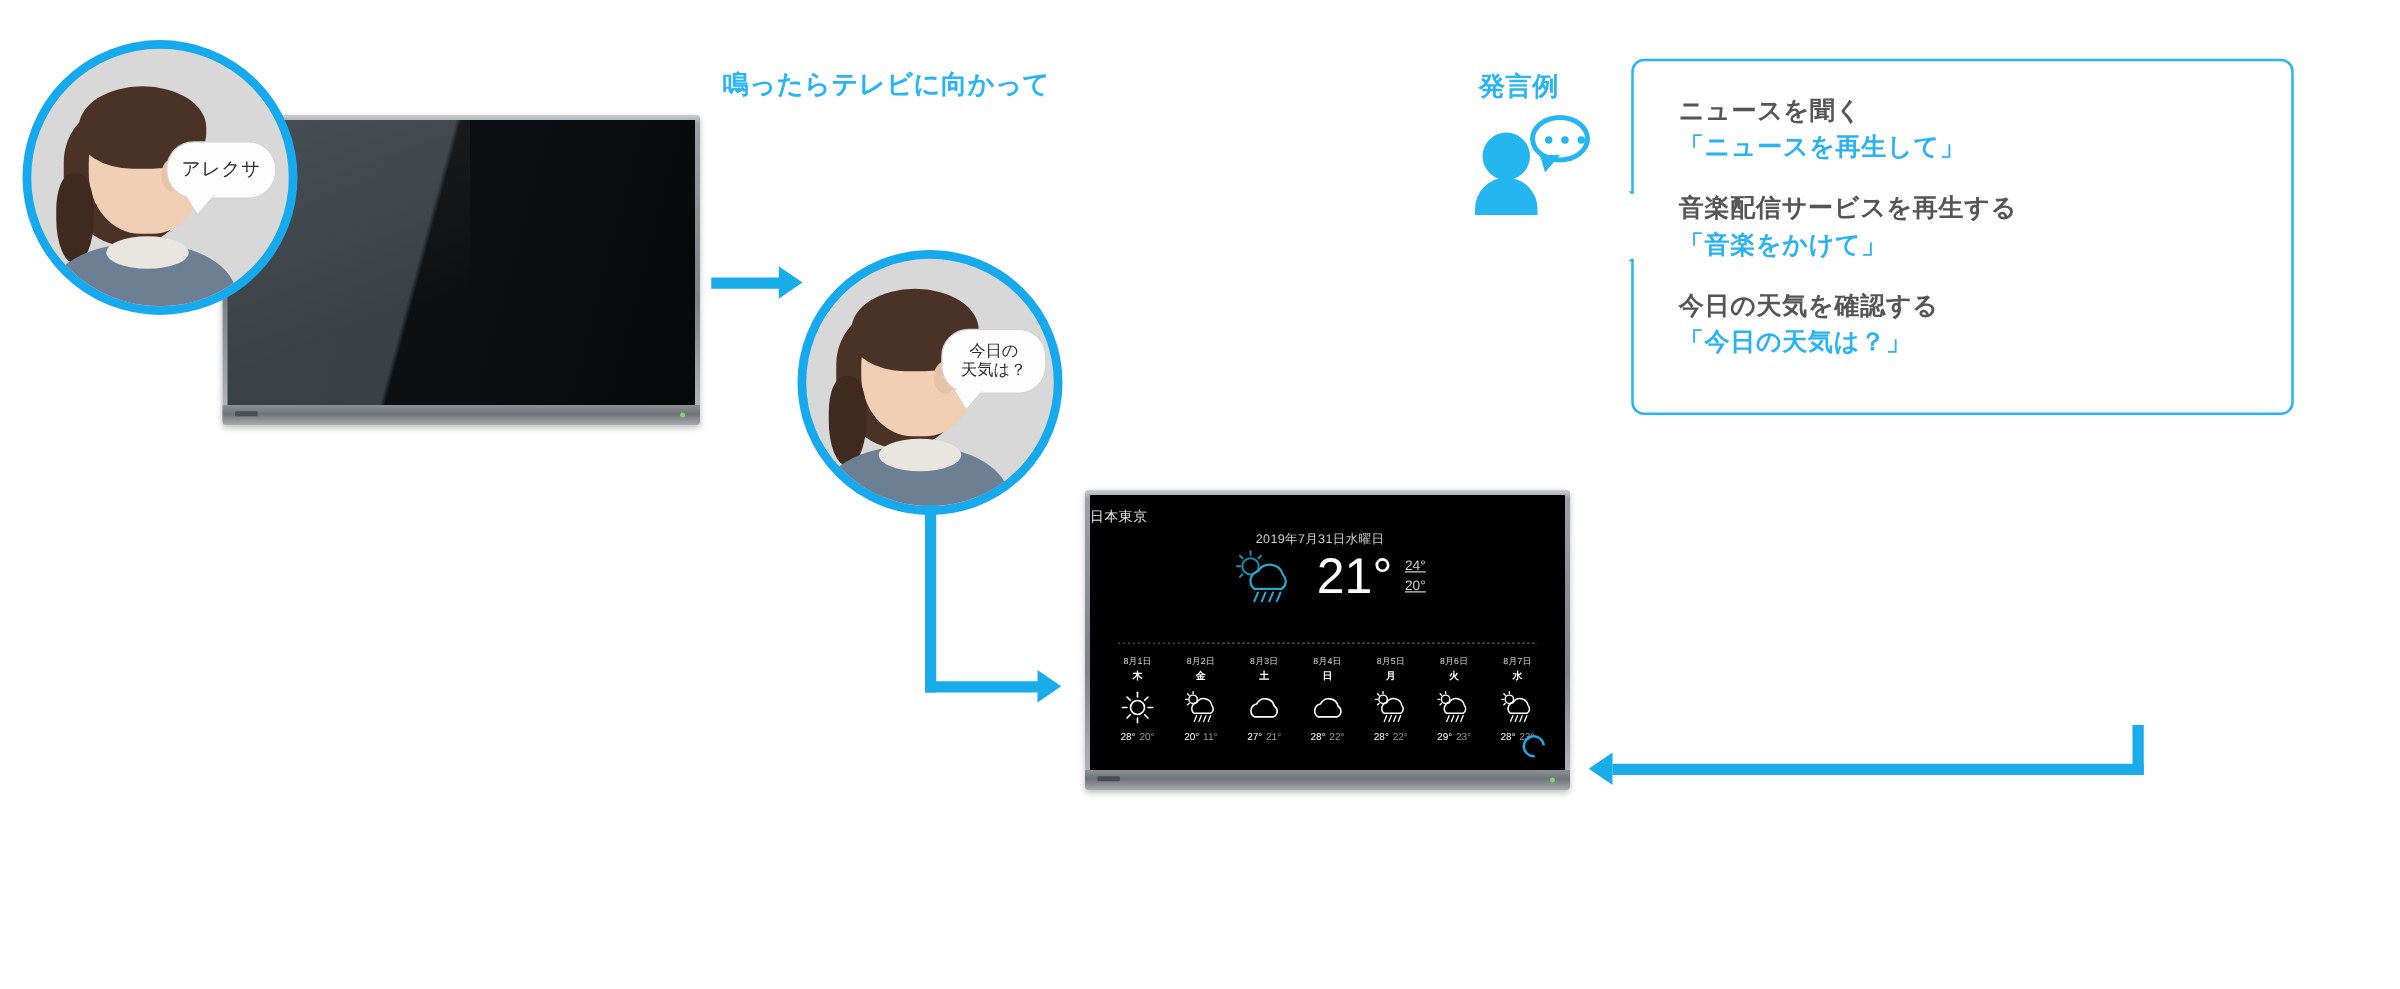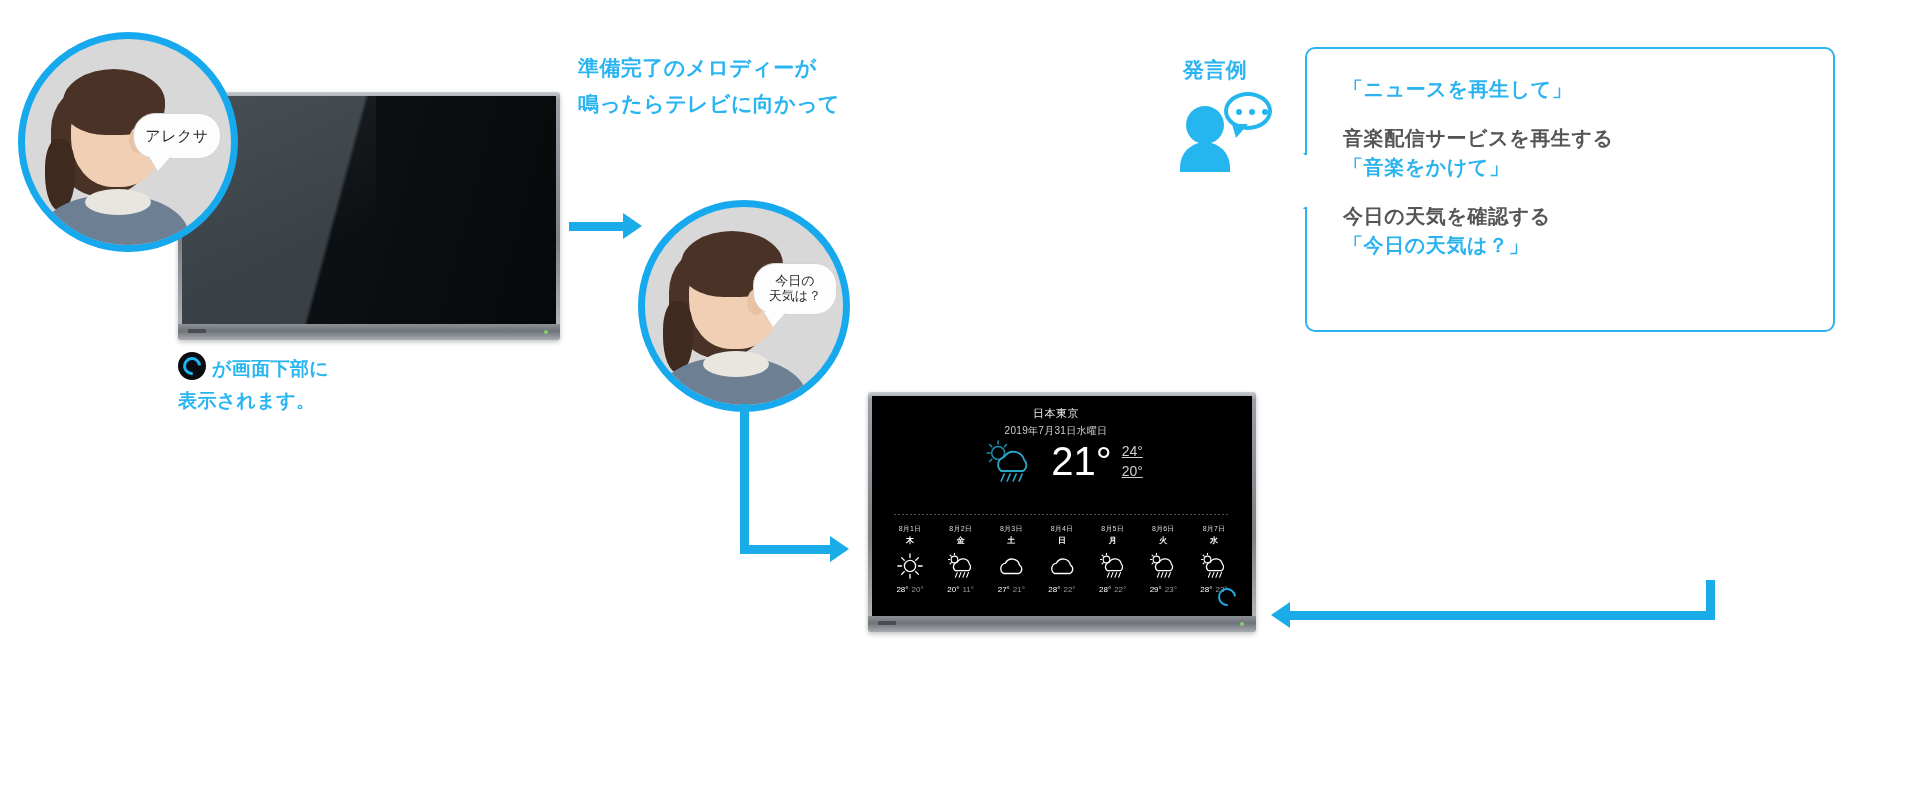--- a/index.html
+++ b/index.html
@@ -201,33 +201,33 @@
   }
   .ex-quote{
     font-size:20px;font-weight:700;color:#2bb3ef;letter-spacing:.03em;line-height:1.45;
   }
 
   
   #tv-weather{left:868px;top:392px;width:388px;height:240px;}
   #tv-weather .screen{background:#000;}
   .wx{position:absolute;left:0;top:0;right:0;bottom:0;color:#fff;}
   .wx-city{
-    position:absolute;left:0;right:12px;top:10px;text-align:center;
+    position:absolute;left:0;right:12px;top:10px;
     font-size:11px;letter-spacing:.5px;color:#e8e8e8;
   }
   .wx-date{
     position:absolute;left:0;right:12px;top:28px;text-align:center;
     font-size:10px;color:#cfcfcf;letter-spacing:.3px;
   }
   .wx-now{
     position:absolute;left:50%;top:42px;transform:translateX(-50%);
     display:flex;align-items:center;gap:10px;
   }
   .wx-now .big{font-size:40px;font-weight:300;line-height:1;color:#fff;}
-  .wx-now .hl{display:flex;flex-direction:column;gap:4px;font-size:14px;color:#cfcfcf;text-decoration:underline;}
+  .wx-now .hl{display:flex;flex-direction:column;gap:4px;font-size:11px;color:#cfcfcf;text-decoration:underline;}
   .wx-icon-main{width:56px;height:46px;position:relative;margin-right:4px;}
   .wx-rule{
     position:absolute;left:22px;right:22px;top:118px;height:1px;
     background:repeating-linear-gradient(90deg,#555 0 2px,transparent 2px 4px);
   }
   .wx-days{
     position:absolute;left:14px;right:14px;top:128px;
     display:flex;justify-content:space-between;
   }
   .wx-day{width:48px;text-align:center;}
@@ -271,30 +271,23 @@
     <div class="pony" style="left:20px;top:100px;width:30px;height:72px;border-radius:40% 40% 50% 50%;"></div>
     <div class="ear" style="left:104px;top:88px;width:18px;height:26px;"></div>
     <div class="body-sh" style="left:14px;top:156px;width:150px;height:90px;"></div>
     <div class="collar" style="left:60px;top:150px;width:66px;height:26px;"></div>
     <div class="bubble" id="bubble-alexa">
       <span>アレクサ</span>
     </div>
   </div>
 
   <div class="blue-text" id="txt-melody">
-    <div>準備完了のメロディーが</div>
     <div>鳴ったらテレビに向かって</div>
   </div>
 
-  <div class="blue-text" id="txt-indicator">
-    <div>
-      <span class="alexa-dot"></span><span>が画面下部に</span>
-    </div>
-    <div>表示されます。</div>
-  </div>
 
   <div class="arrow-line" style="left:569px;top:222px;width:56px;height:9px;"></div>
   <div class="arrow-head ah-right" style="left:623px;top:213px;"></div>
 
   <div class="person-circle" id="circle-weather" style="left:638px;top:200px;width:212px;height:212px;">
     <div class="hair-back" style="left:24px;top:40px;width:104px;height:112px;"></div>
     <div class="head" style="left:44px;top:34px;width:92px;height:108px;"></div>
     <div class="hair" style="left:36px;top:24px;width:102px;height:66px;"></div>
     <div class="pony" style="left:18px;top:94px;width:30px;height:72px;border-radius:40% 40% 50% 50%;"></div>
     <div class="ear" style="left:102px;top:82px;width:18px;height:26px;"></div>
@@ -327,20 +320,21 @@
   </div>
 
   <div id="callout-box">
     <div class="notch">
       <span class="v1"></span>
       <span class="v2"></span>
     </div>
     <div class="mask"></div>
 
     <div class="ex-group">
+      <div class="ex-title">ニュースを聞く</div>
       <div class="ex-quote">「ニュースを再生して」</div>
     </div>
     <div class="ex-group">
       <div class="ex-title">音楽配信サービスを再生する</div>
       <div class="ex-quote">「音楽をかけて」</div>
     </div>
     <div class="ex-group">
       <div class="ex-title">今日の天気を確認する</div>
       <div class="ex-quote">「今日の天気は？」</div>
     </div>

